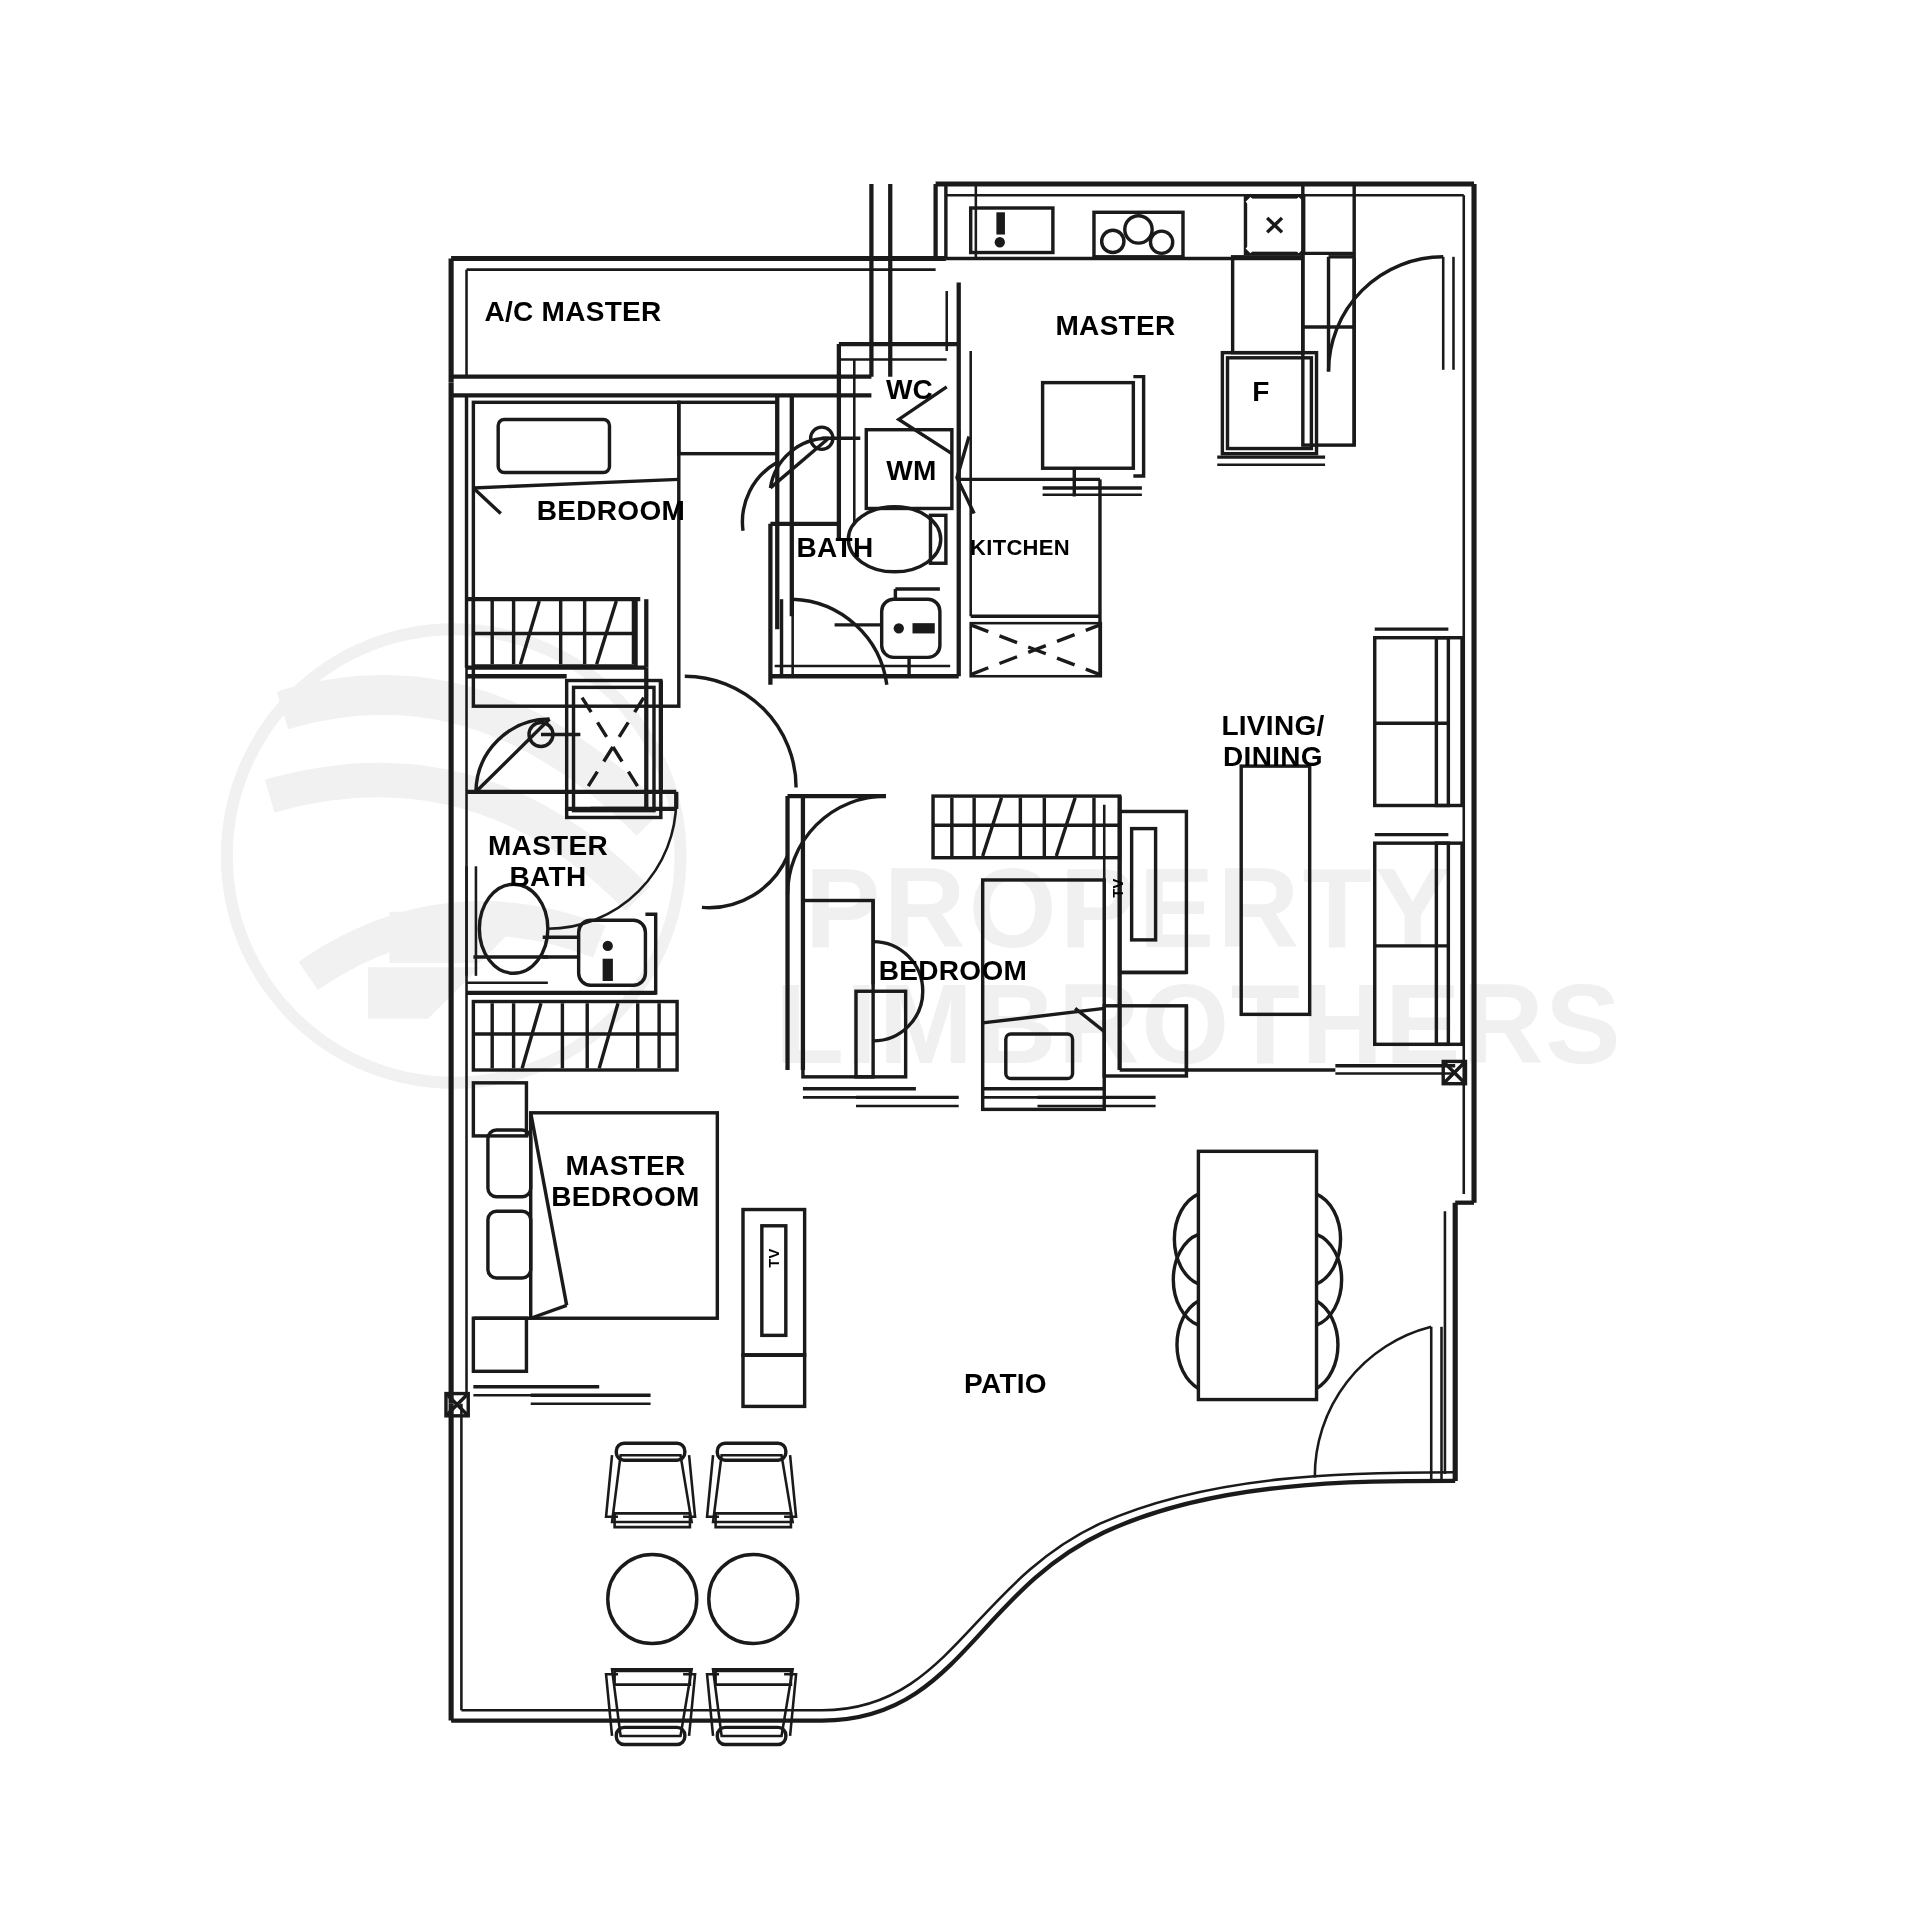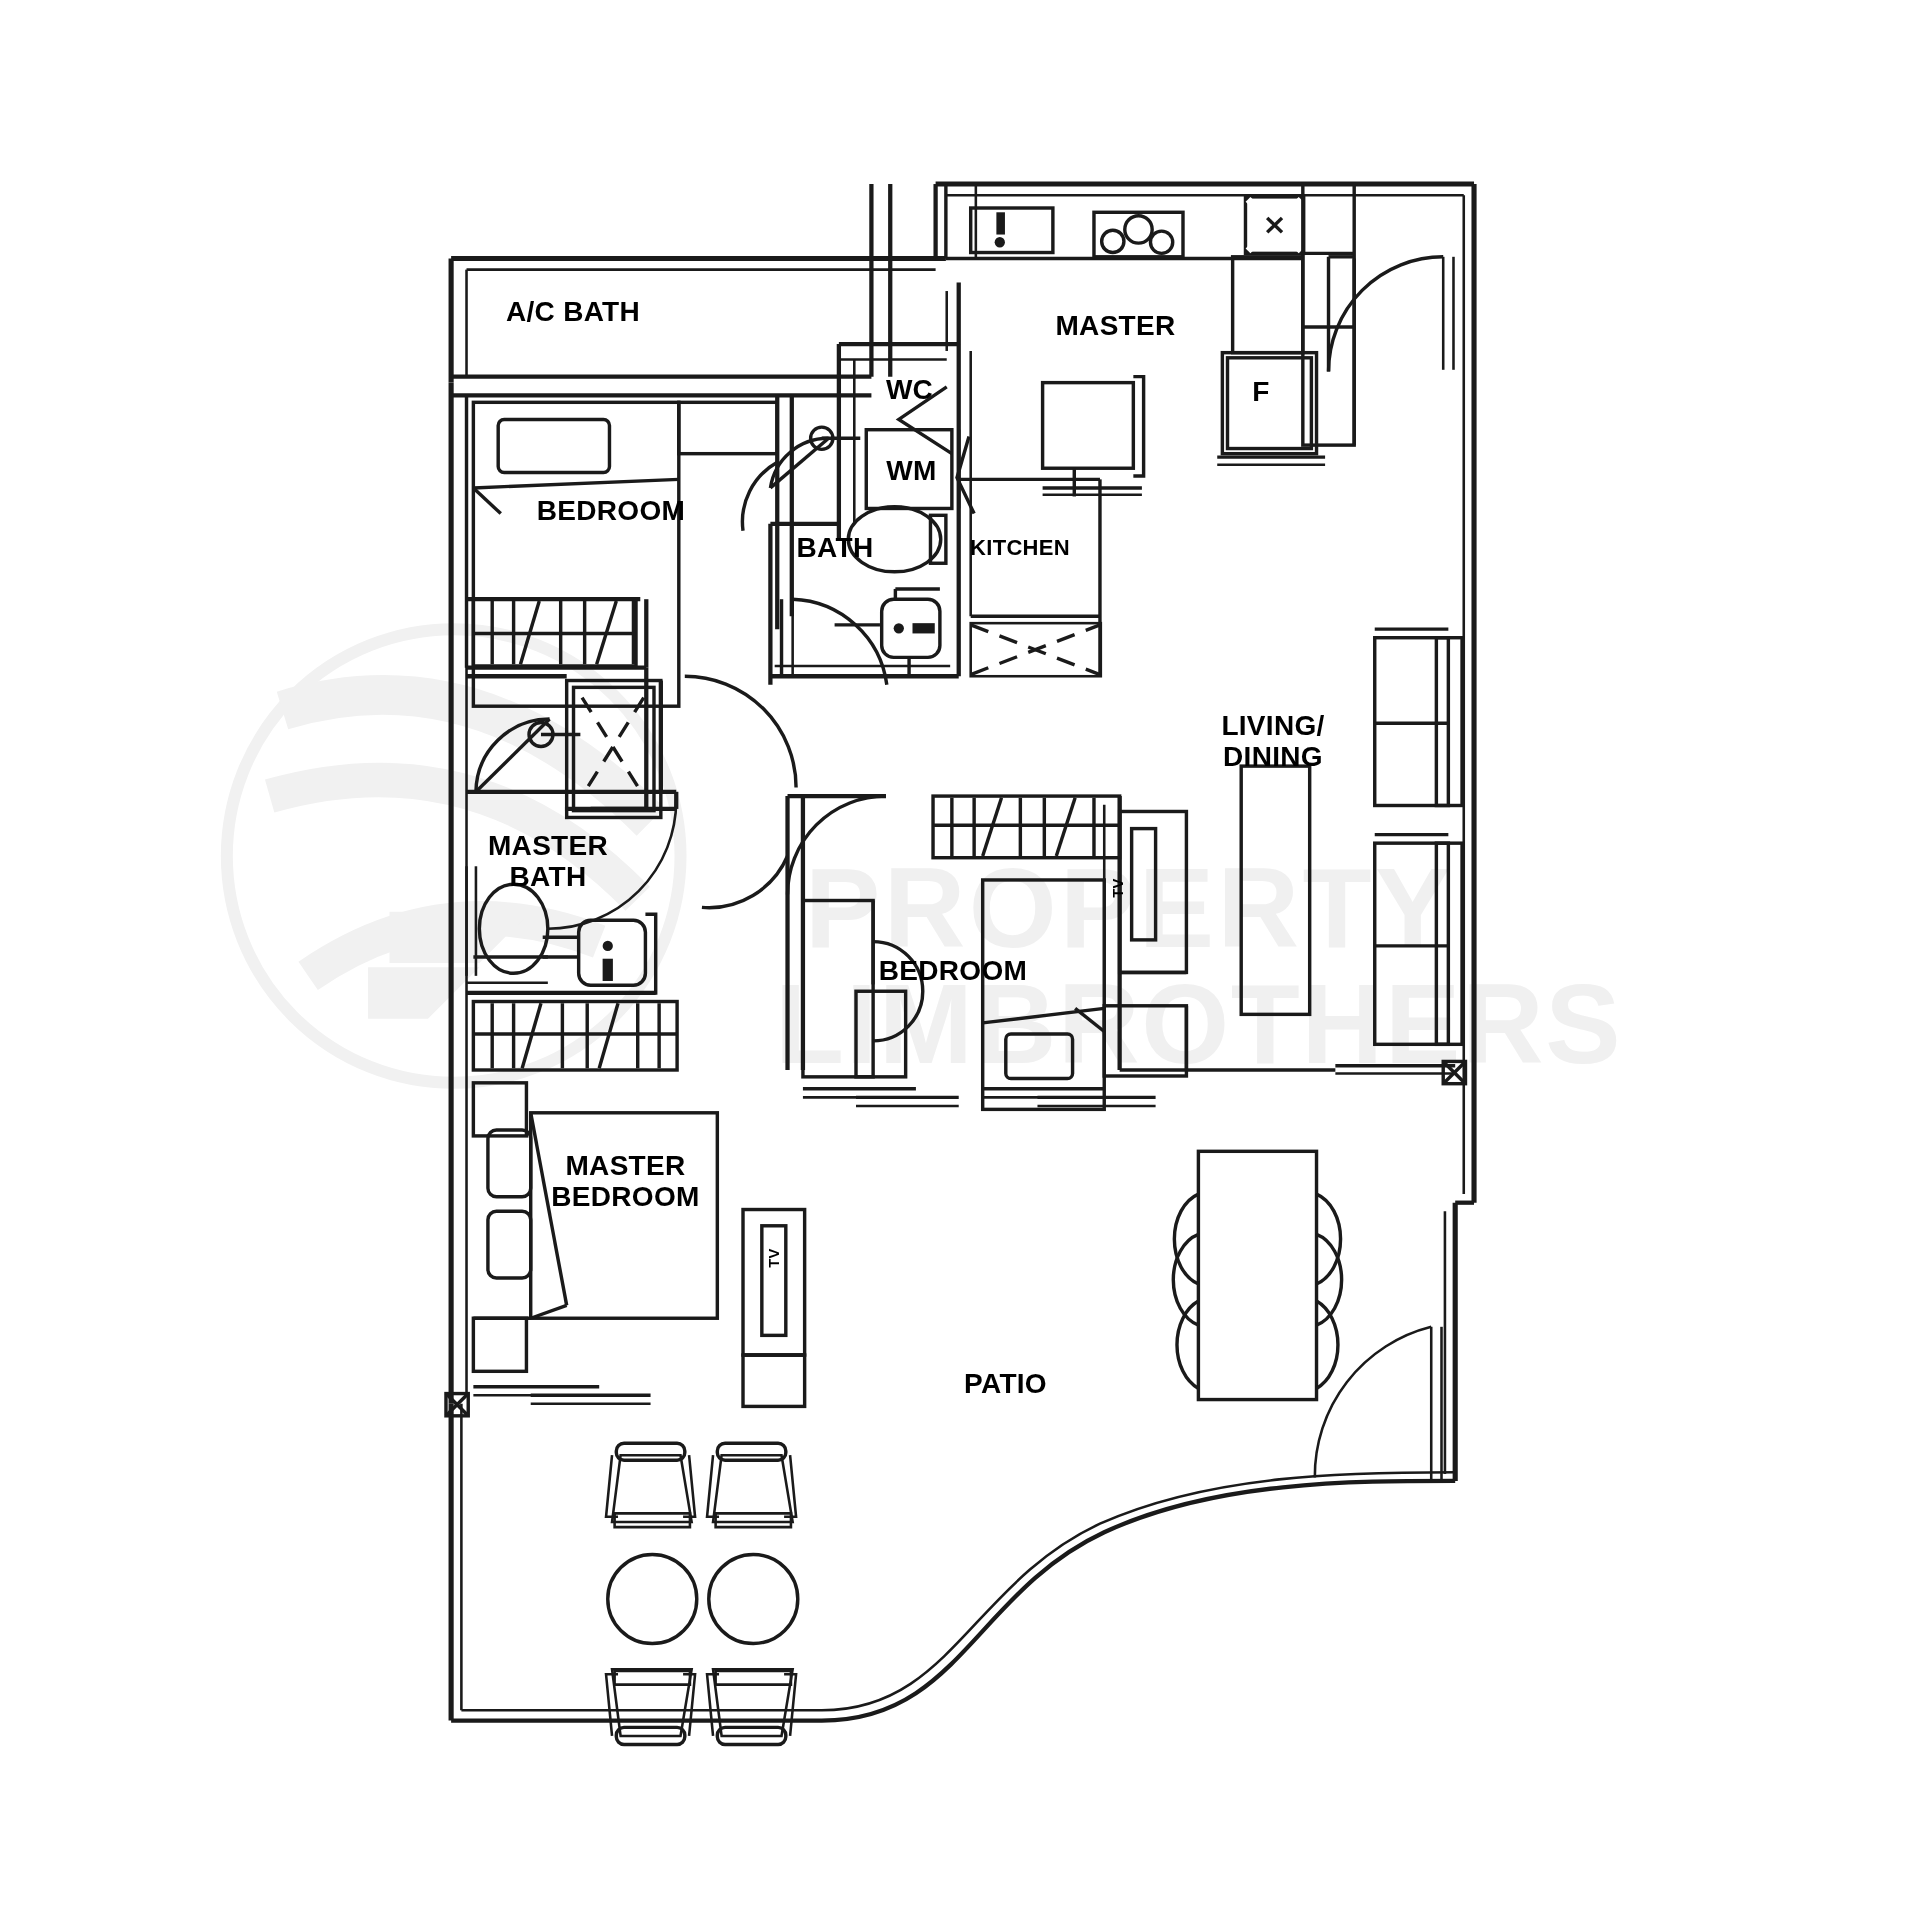--- a/index.html
+++ b/index.html
@@ -415,21 +415,21 @@
       <rect x="838" y="2018" width="80" height="20" rx="9"></rect>
       <path d="M 833 2028 L 826 1956 L 840 1956" stroke-width="3"></path>
       <path d="M 923 2028 L 930 1956 L 916 1956" stroke-width="3"></path>
       <path d="M 836 1952 L 924 1952 L 924 1968 L 836 1968 Z" stroke-width="3"></path>
 
       <path d="M 1386 1250 L 1560 1250" stroke-width="4"></path>
 
     </g>
   </svg>
 
-  <div class="room-label lbl-lg" style="left:479px; top:296px; width:188px;">A/C BATH</div>
+  <div class="room-label lbl-lg" style="left:479px; top:296px; width:188px;">A/C MASTER</div>
 
   <div class="room-label lbl-lg" style="left:1030px; top:310px; width:171px;">MASTER</div>
 
   <div class="room-label lbl-lg" style="left:517px; top:495px; width:188px;">BEDROOM</div>
 
   <div class="room-label lbl-lg" style="left:858px; top:374px; width:103px;">WC</div>
 
   <div class="room-label lbl-lg" style="left:860px; top:443px; width:103px;margin-top:12px;">WM</div>
 
   <div class="room-label lbl-lg" style="left:775px; top:532px; width:120px;">BATH</div>

